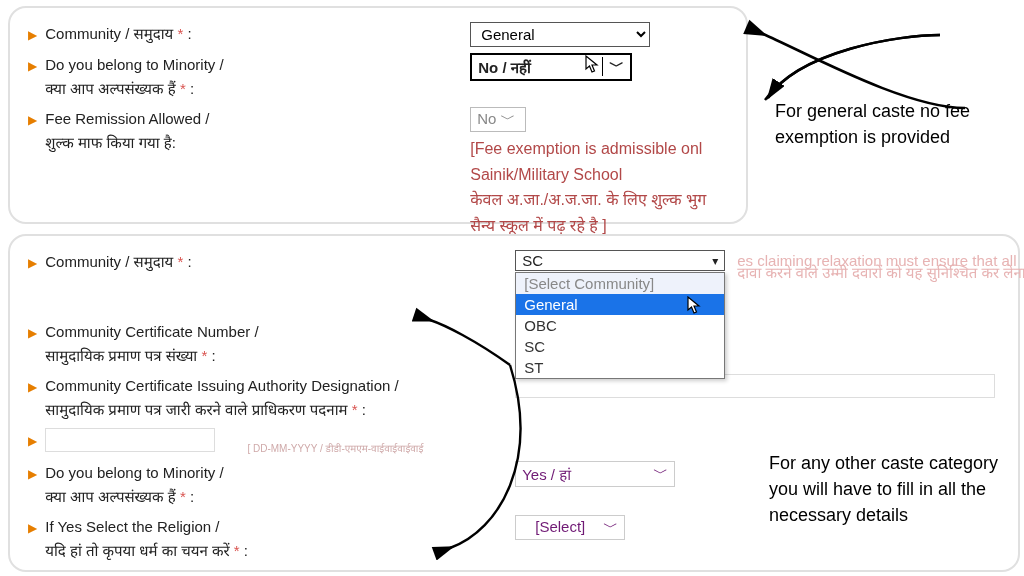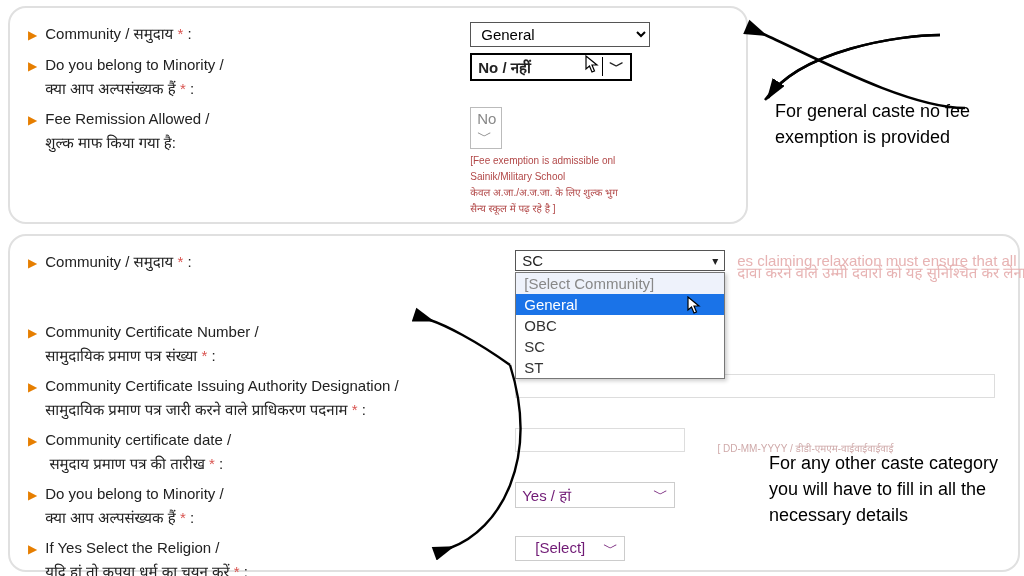--- a/index.html
+++ b/index.html
@@ -50,30 +50,30 @@
   .select-wide { width: 180px; }
   .select-minority {
     width: 162px;
     border: 2px solid #000;
     font-weight: 700;
     position: relative;
   }
   .select-disabled {
     border: 1px solid #bbb;
     color: #888;
-    width: 32px;
+    width: 56px;
   }
   .select-faded {
     border: 1px solid #ccc;
     color: #701a75;
   }
 
   .note-red {
     color: #b24848;
-    font-size: 10px;
+    font-size: 16px;
     line-height: 1.6;
     margin-top: 4px;
   }
 
   
   .dd-wrap { position: relative; display: inline-block; }
   .dd-btn {
     width: 210px;
     border: 1px solid #555;
     padding: 1px 6px;
@@ -266,24 +266,20 @@
       <span>Community Certificate Issuing Authority Designation /</span><br>
       <span>सामुदायिक प्रमाण पत्र जारी करने वाले प्राधिकरण पदनाम</span> <span class="star">*</span><span> :</span>
     </div>
     <div class="value-col">
       <div class="input-faded"></div>
     </div>
   </div>
 
   <div class="row">
     <span class="bullet">▶</span>
-    <div class="label-col2">
-      <span>Community certificate date /</span><br>
-      &nbsp;<span>समुदाय प्रमाण पत्र की तारीख</span> <span class="star">*</span><span> :</span>
-    </div>
     <div class="value-col">
       <div class="input-faded" style="width:170px; display:inline-block;"></div>
       <span class="hint-gray" style="margin-left:28px;">[ DD-MM-YYYY / डीडी-एमएम-वाईवाईवाईवाई</span>
     </div>
   </div>
 
   <div class="row">
     <span class="bullet">▶</span>
     <div class="label-col2">
       <span>Do you belong to Minority /</span><br>

